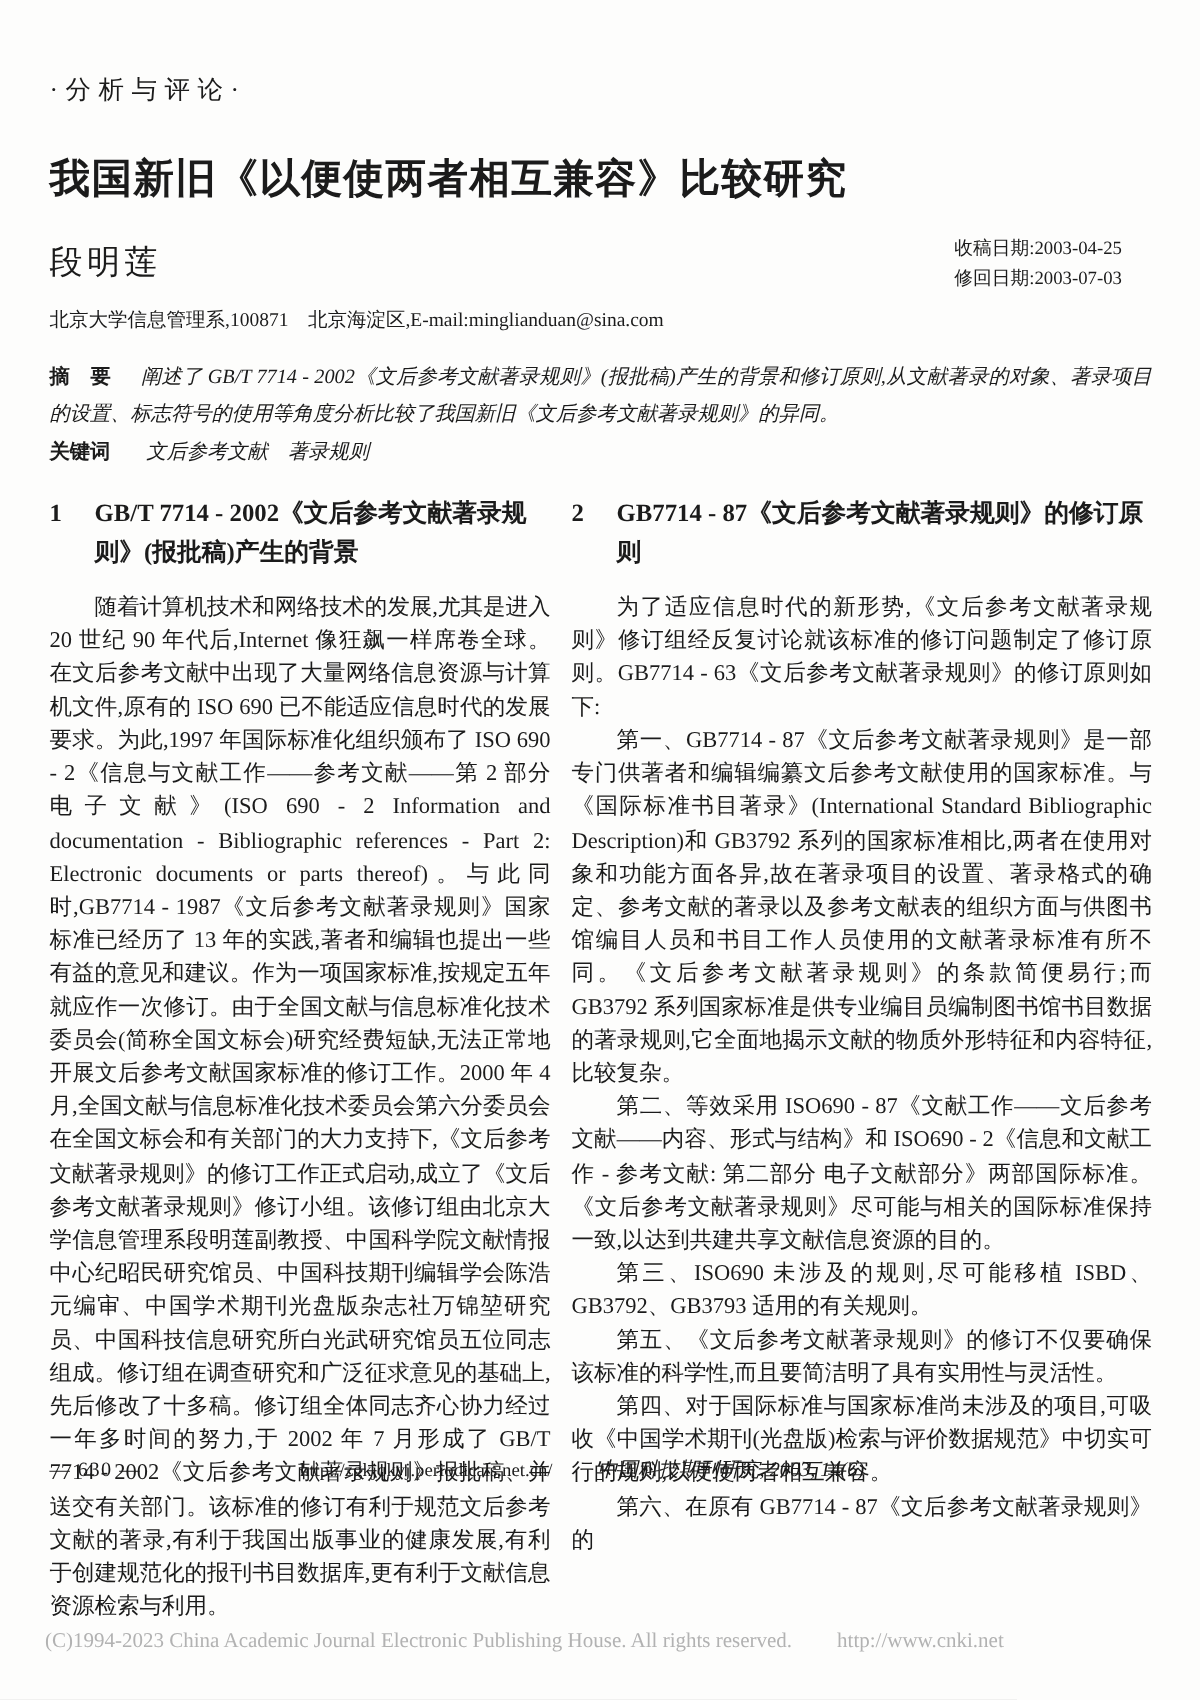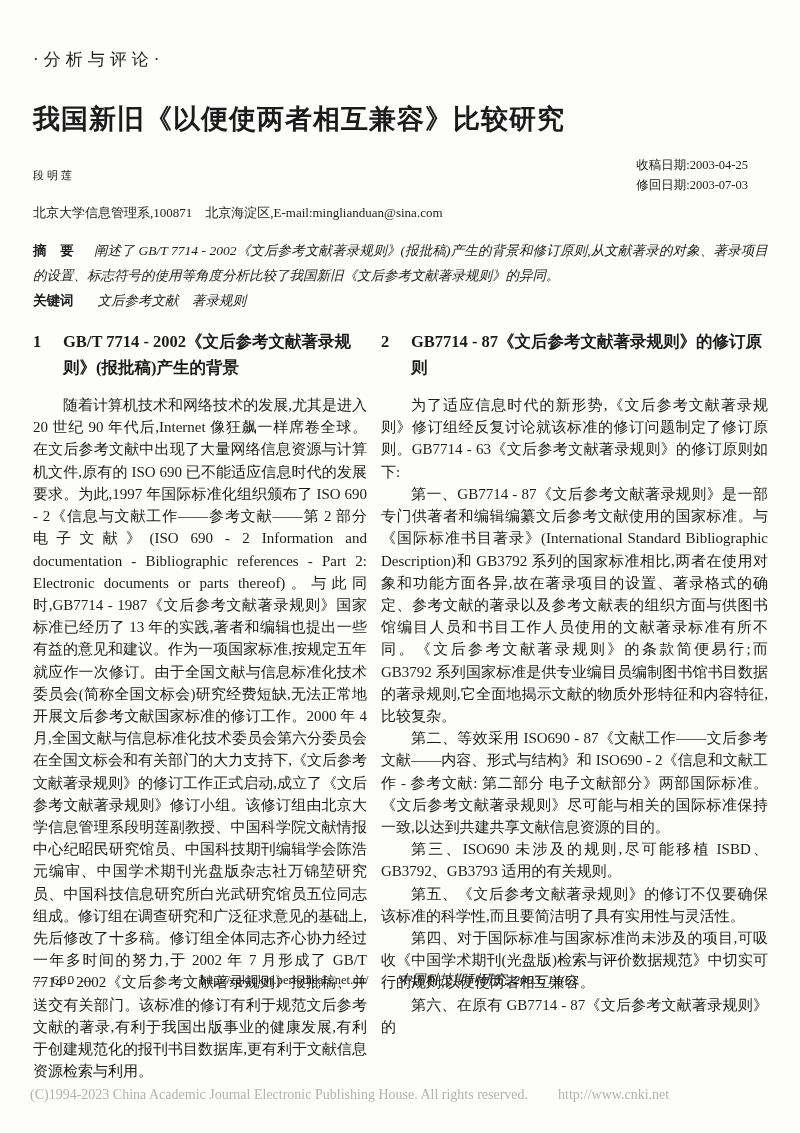--- a/index.html
+++ b/index.html
@@ -8,21 +8,21 @@
     background:#fdfdfc; color:#1b1b1b; overflow:hidden;
     font-family:"Liberation Serif","DejaVu Serif",serif;
   }
   .inner { padding:48px 32px 0 33px; }
 
   .section-label { font-size:17px; letter-spacing:5px; }
 
   .title { margin-top:30px; font-size:27px; font-weight:bold; letter-spacing:1px; }
 
   .author-row { margin-top:14px; display:flex; justify-content:space-between; align-items:center; }
-  .author { font-size:11px; letter-spacing:3px; }
+  .author { font-size:22px; letter-spacing:3px; }
   .dates { font-size:12.5px; line-height:20px; margin-right:20px; }
 
   .affiliation { margin-top:9px; font-size:13px; }
 
   .abstract-block { margin-top:16px; font-size:13.5px; line-height:25px; text-align:justify; }
   .ab-label,.kw-label { font-weight:bold; font-family:"Liberation Sans","DejaVu Sans",sans-serif; }
   .ab-label { margin-right:20px; }
   .kw-label { margin-right:24px;margin-top:12px; }
   .ab-text,.kw-text { font-style:italic; }
 

